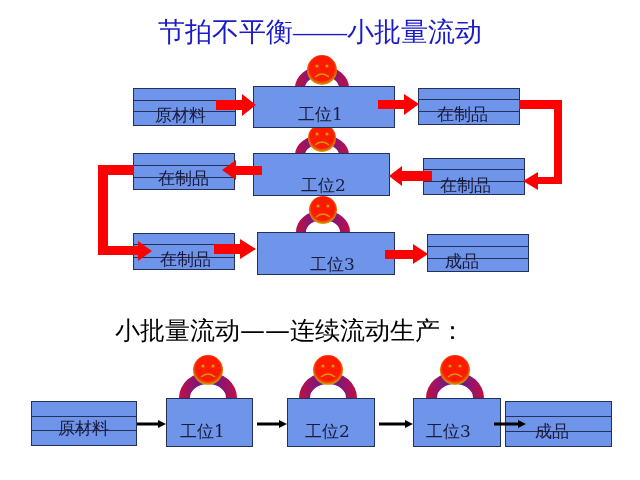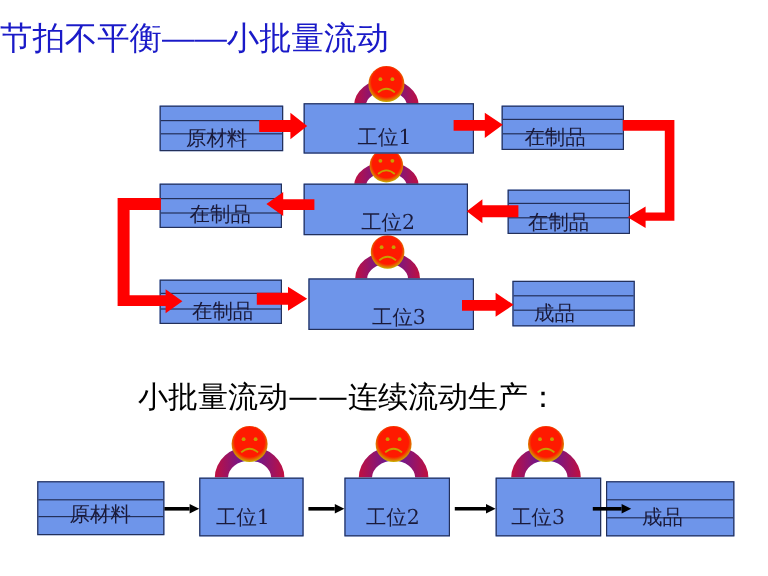--- a/index.html
+++ b/index.html
@@ -1,17 +1,17 @@
 <!DOCTYPE html>
 <html><head>
 <meta charset="utf-8">
 <style>
   html, body { margin:0; padding:0; background:#ffffff; }
   body { width:640px; height:480px; position:relative; overflow:hidden; font-family:"DejaVu Serif","Liberation Serif",serif; }
-  .title1 { position:absolute; left:0; width:640px; top:14px; color:#1a1ac8; font-family:Liberation Sans, sans-serif; font-size:27px; letter-spacing:0px; }
+  .title1 { position:absolute; left:0; width:640px; top:14px; text-align:center; color:#1a1ac8; font-family:Liberation Serif, serif; font-size:27px; letter-spacing:0px; }
   .title2 { position:absolute; left:115px; top:314px; color:#000; font-family:"DejaVu Sans","Liberation Sans",sans-serif; font-size:25px; }
   .box { position:absolute; background:#6e95ea; border:1.5px solid #23305a; box-sizing:border-box; }
   .buf { position:absolute; background:#6e95ea; border:1.5px solid #23305a; box-sizing:border-box; }
   .buf .ln { position:absolute; left:0; right:0; height:1px; background:#23305a; }
   .lbl { position:absolute; color:#1a1a3a; font-size:17px; white-space:nowrap; }
   svg.overlay { position:absolute; left:0; top:0; }
 </style>
 </head>
 <body>
 

